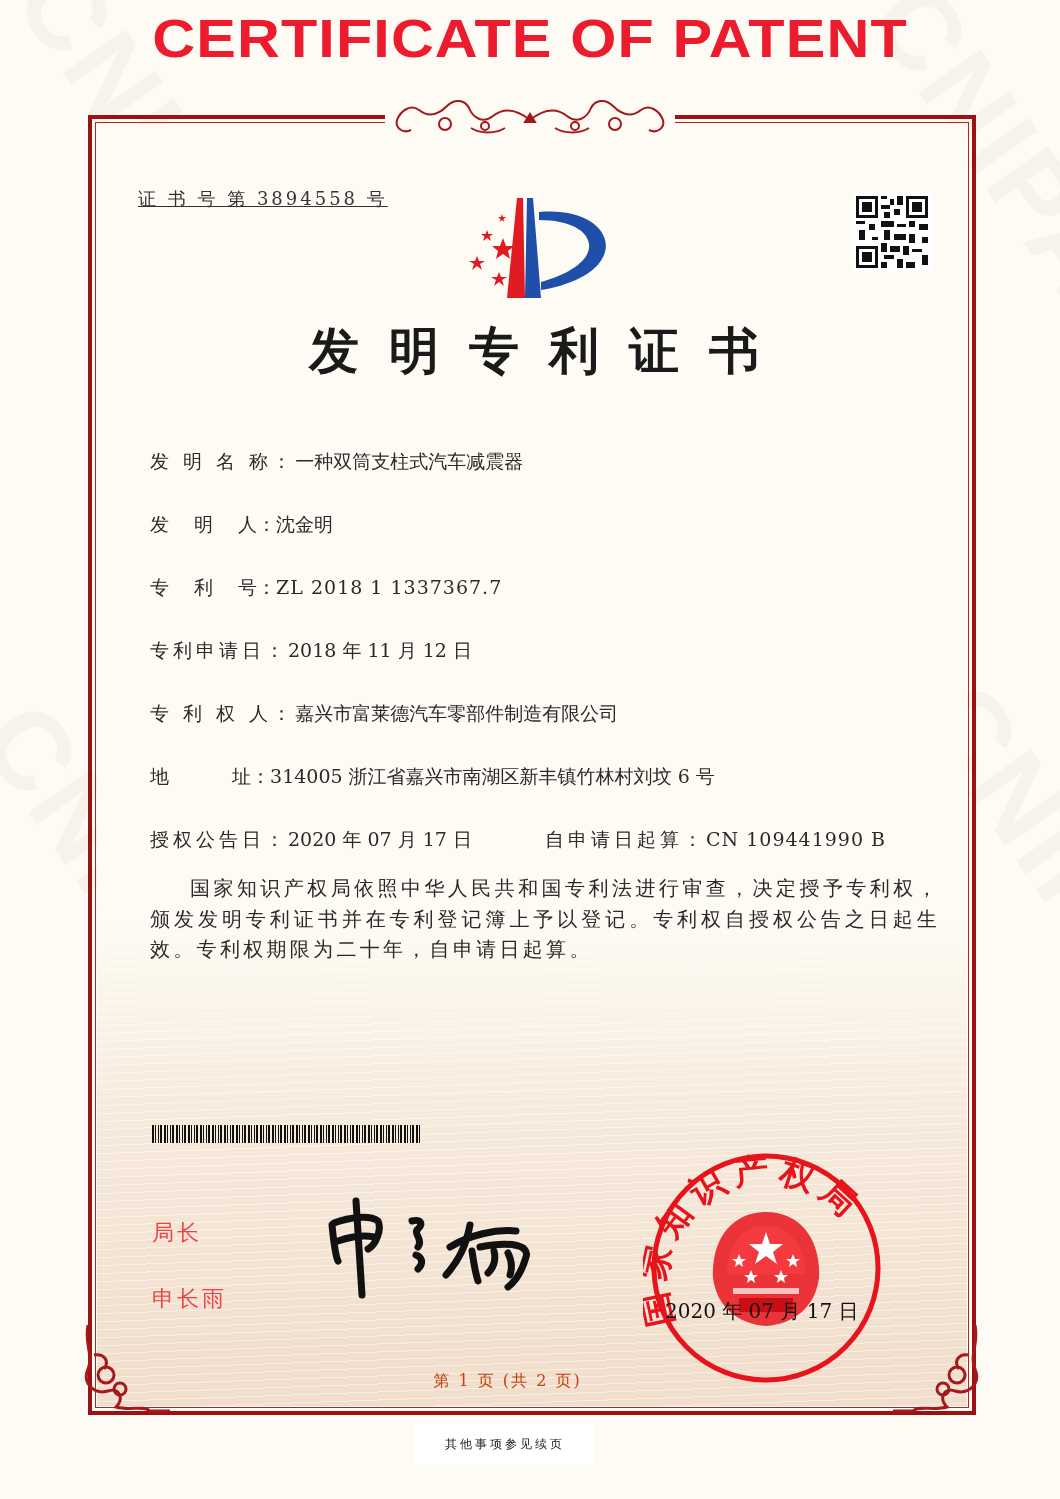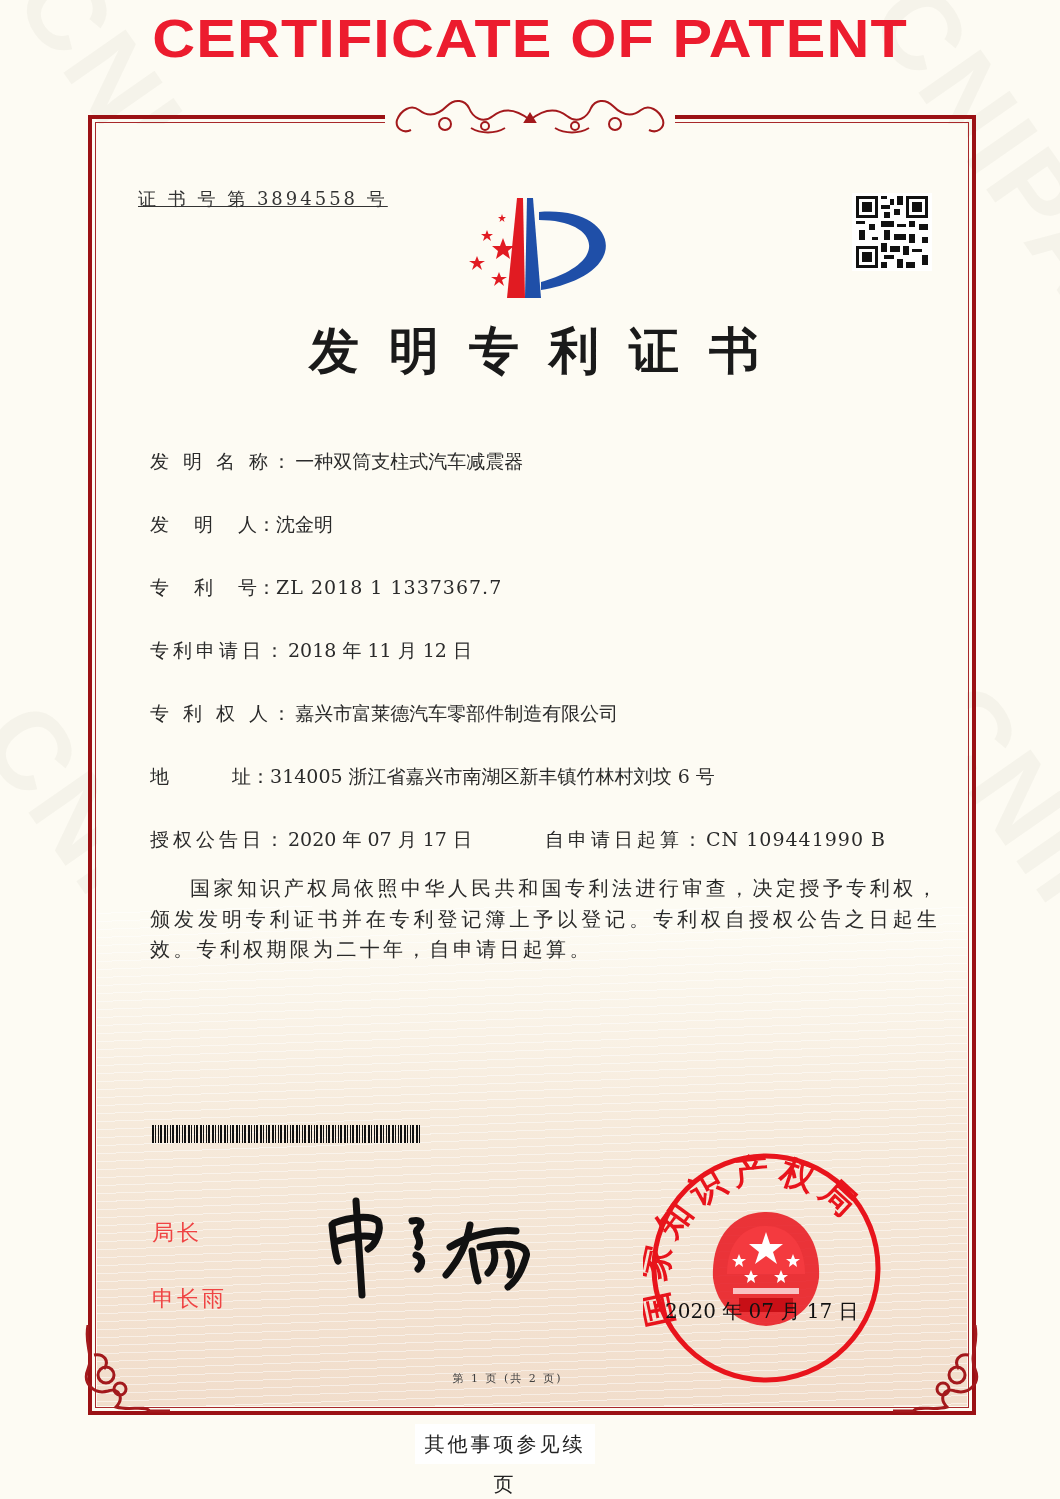--- a/index.html
+++ b/index.html
@@ -92,26 +92,26 @@
     font-size: 22px; color: #ef4444; letter-spacing: 3px;
   }
   .signature { position: absolute; left: 320px; top: 1195px; width: 230px; height: 105px; }
   .seal { position: absolute; left: 643px; top: 1148px; width: 246px; height: 240px; }
   .seal-date {
     position: absolute; left: 665px; top: 1298px; font-size: 20px; color: #111;
     font-family: "DejaVu Serif", serif; white-space: nowrap;
   }
   .page-no {
     position: absolute; left: 0; width: 1015px; top: 1371px; text-align: center;
-    font-size: 11px; letter-spacing: 2px; color: #404040;
+    font-size: 16px; letter-spacing: 2px; color: #c2410c;
   }
   .continued {
     position: absolute; left: 415px; top: 1424px; width: 180px; height: 40px;
     background: #fff; text-align: center; line-height: 40px;
-    font-size: 20px; letter-spacing: 3px; color: #222;
+    font-size: 12px; letter-spacing: 3px; color: #222;
   }
 </style>
 </head>
 <body>
 
 <div class="watermark" style="left:95px; top:-60px;">CNIPA</div>
 <div class="watermark" style="left:350px; top:150px;">CNIPA</div>
 <div class="watermark" style="left:680px; top:410px;">CNIPA</div>
 <div class="watermark" style="left:60px; top:680px;">CNIPA</div>
 <div class="watermark" style="left:330px; top:880px;">CNIPA</div>

